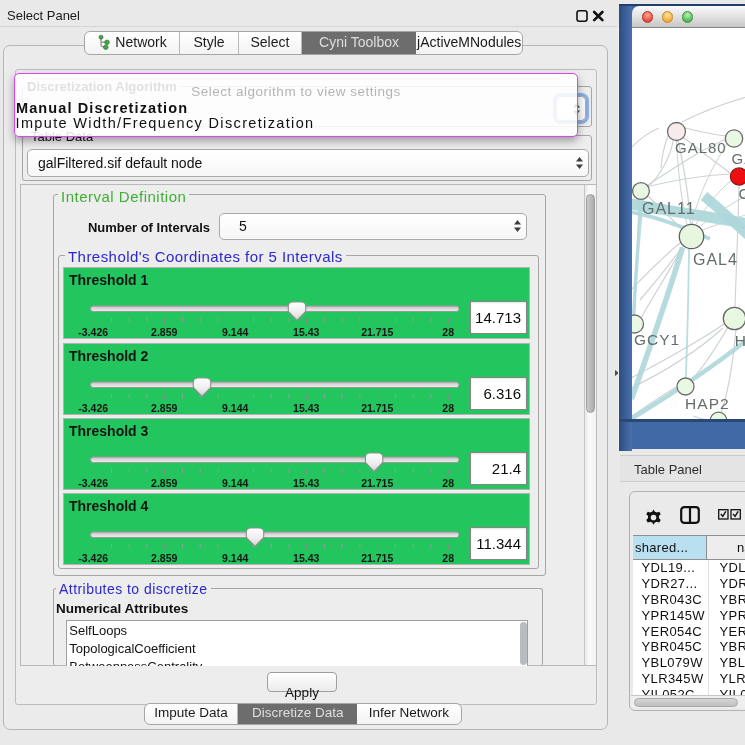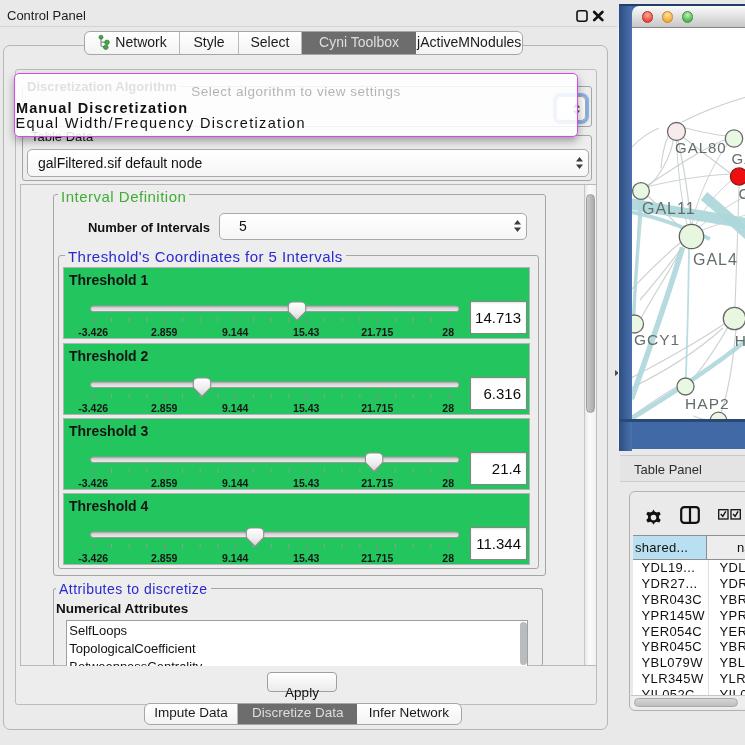--- a/index.html
+++ b/index.html
@@ -64,21 +64,21 @@
 .trow .a{position:absolute;left:8.5px;top:0.5px}
 .trow .b{position:absolute;left:86.5px;top:0.5px;white-space:nowrap}
 #tgrid{position:absolute;left:77.5px;top:68px;width:1px;height:135.5px;background:#e0e0e0}
 #hscroll{position:absolute;left:1px;top:203.5px;width:118px;height:13px;background:#efefef;border-top:1px solid #c6c6c6}
 #hthumb{position:absolute;left:3px;top:1.5px;width:104px;height:9.5px;background:linear-gradient(#d6d6d6,#bfbfbf);border:1px solid #a8a8a8;border-radius:5px}
 .icon{position:absolute}
 #divarrow{left:614.5px;top:369.5px;width:0;height:0;border-top:3px solid transparent;border-bottom:3px solid transparent;border-left:4.5px solid #4a4a4a}
 </style></head><body>
 <div id="root">
 <div class="abs" id="titlebar">
-      <div class="t">Control Panel</div>
+      <div class="t">Select Panel</div>
     </div>
 <svg class="icon" style="left:576px;top:9.5px" width="30" height="12" viewBox="0 0 30 12">
       <rect x="1" y="0.8" width="10" height="10.4" rx="2.2" fill="none" stroke="#111" stroke-width="1.6"></rect>
       <path d="M 18.2,2 L 26.4,10.2 M 26.4,2 L 18.2,10.2" stroke="#111" stroke-width="2.6" stroke-linecap="round"></path>
     </svg>
 <div class="abs" id="outerpanel"></div>
 <div class="abs" id="innerpanel"></div>
 <div class="seg" id="toptabs">
 <div class="s" style="width:95.5px"><svg width="14" height="16" viewBox="0 0 14 16" style="margin-right:4px">
           <path d="M 4,3.2 L 4,12 M 4,7.8 L 9,8.3 M 4,12 L 7.5,13.2" stroke="#8a8a8a" stroke-width="1.2" fill="none"></path>
@@ -467,14 +467,14 @@
         </div>
       </div>
 <div id="tgrid"></div>
 <div id="hscroll">
         <div id="hthumb"></div>
       </div>
 </div>
 <div class="abs" id="popup">
 <div class="hint">Select algorithm to view settings</div>
 <div class="i1">Manual Discretization</div>
-<div class="i2">Equal Width/Frequency Discretization</div>
+<div class="i2">Impute Width/Frequency Discretization</div>
 </div>
 </div>
 </body></html>

